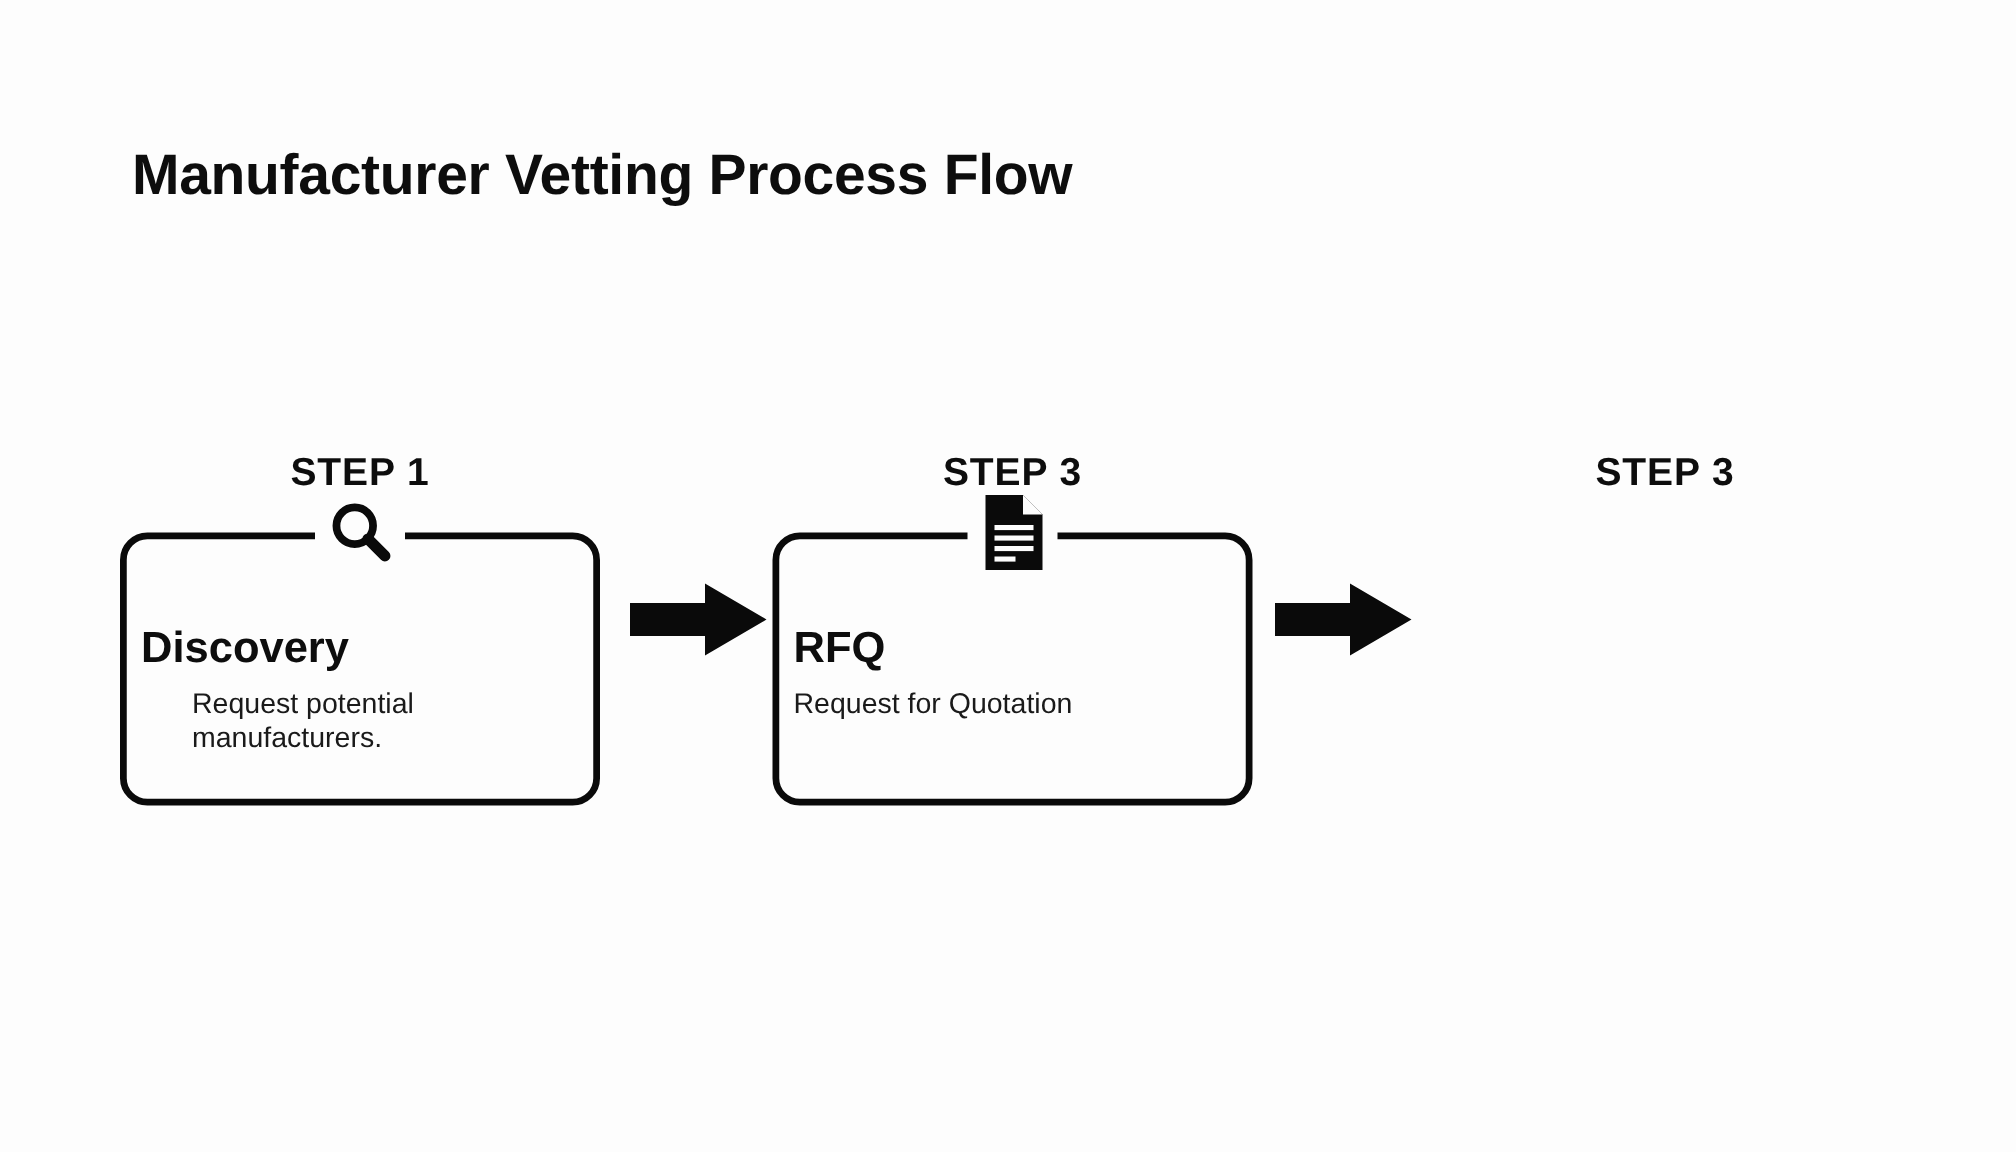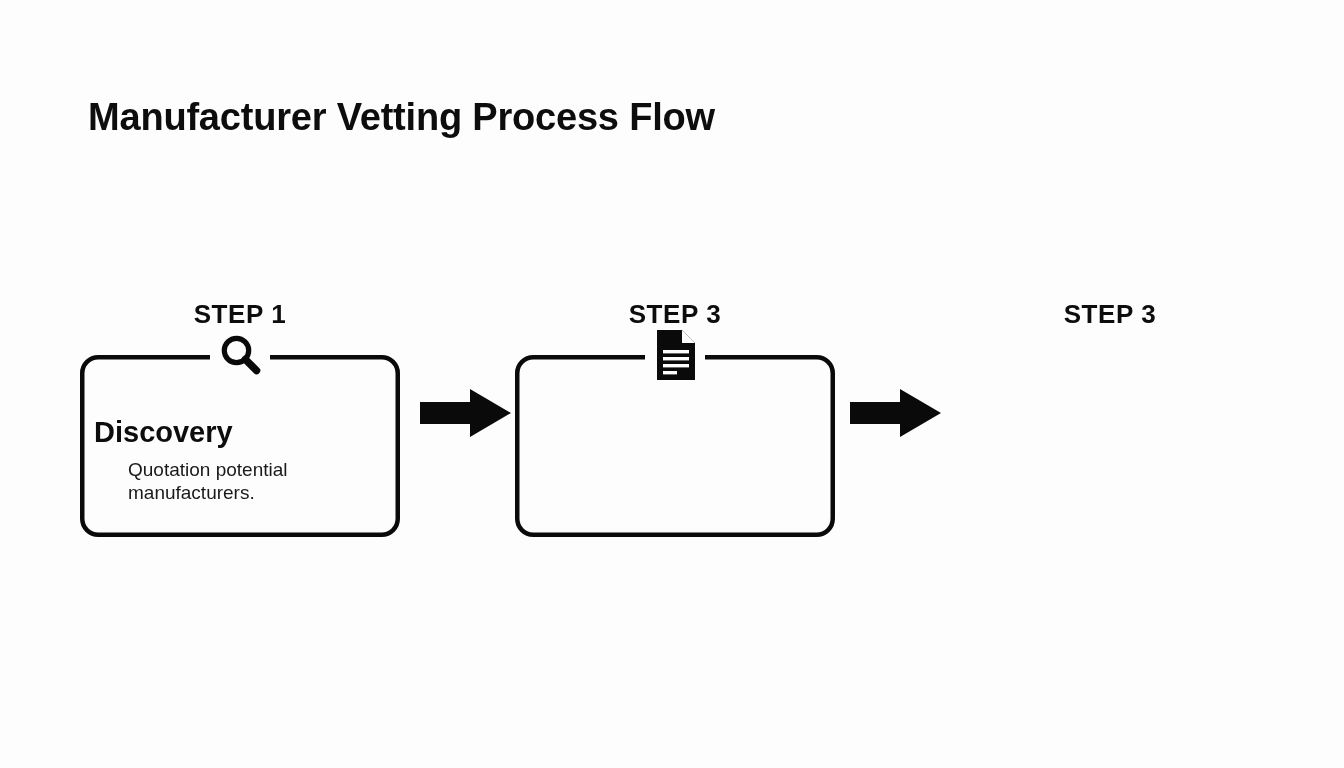--- a/index.html
+++ b/index.html
@@ -163,21 +163,21 @@
 
         <div class="card-icon">
           <svg width="48" height="48" viewBox="0 0 48 48" aria-hidden="true">
             <circle cx="20.5" cy="19.5" r="12.2" fill="none" stroke="#0a0a0a" stroke-width="5.2"></circle>
             <path d="M 29.3 28.3 L 40.6 39.6" stroke="#0a0a0a" stroke-width="7.4" stroke-linecap="round"></path>
           </svg>
         </div>
 
         <div class="card-body">
           <div class="card-title">Discovery</div>
-          <div class="card-sub narrow">Quotation potential manufacturers.</div>
+          <div class="card-sub narrow">Request potential manufacturers.</div>
         </div>
       </div>
     </div>
 
     <div class="arrow arrow-1">
       <svg width="95" height="50" viewBox="0 0 95 50" aria-hidden="true">
         <path d="M 2 14 L 52 14 L 52 1 L 93 25 L 52 49 L 52 36 L 2 36 Z" fill="#0a0a0a"></path>
       </svg>
     </div>
 
@@ -197,20 +197,24 @@
           <svg width="46" height="52" viewBox="0 0 46 52" aria-hidden="true">
             <path d="M 5 1 L 30 1 L 43 14 L 43 51 L 5 51 Z" fill="#0a0a0a"></path>
             <path d="M 30 1 L 30 14 L 43 14 Z" fill="#fdfdfd"></path>
             <rect x="11" y="21" width="26" height="3.4" fill="#fdfdfd"></rect>
             <rect x="11" y="28" width="26" height="3.4" fill="#fdfdfd"></rect>
             <rect x="11" y="35" width="26" height="3.4" fill="#fdfdfd"></rect>
             <rect x="11" y="42" width="14" height="3.4" fill="#fdfdfd"></rect>
           </svg>
         </div>
 
+        <div class="card-body">
+          <div class="card-title">RFQ</div>
+          <div class="card-sub">Request for Quotation</div>
+        </div>
       </div>
     </div>
 
     <div class="arrow arrow-2">
       <svg width="95" height="50" viewBox="0 0 95 50" aria-hidden="true">
         <path d="M 2 14 L 52 14 L 52 1 L 93 25 L 52 49 L 52 36 L 2 36 Z" fill="#0a0a0a"></path>
       </svg>
     </div>
 
     <div class="step step-3">

